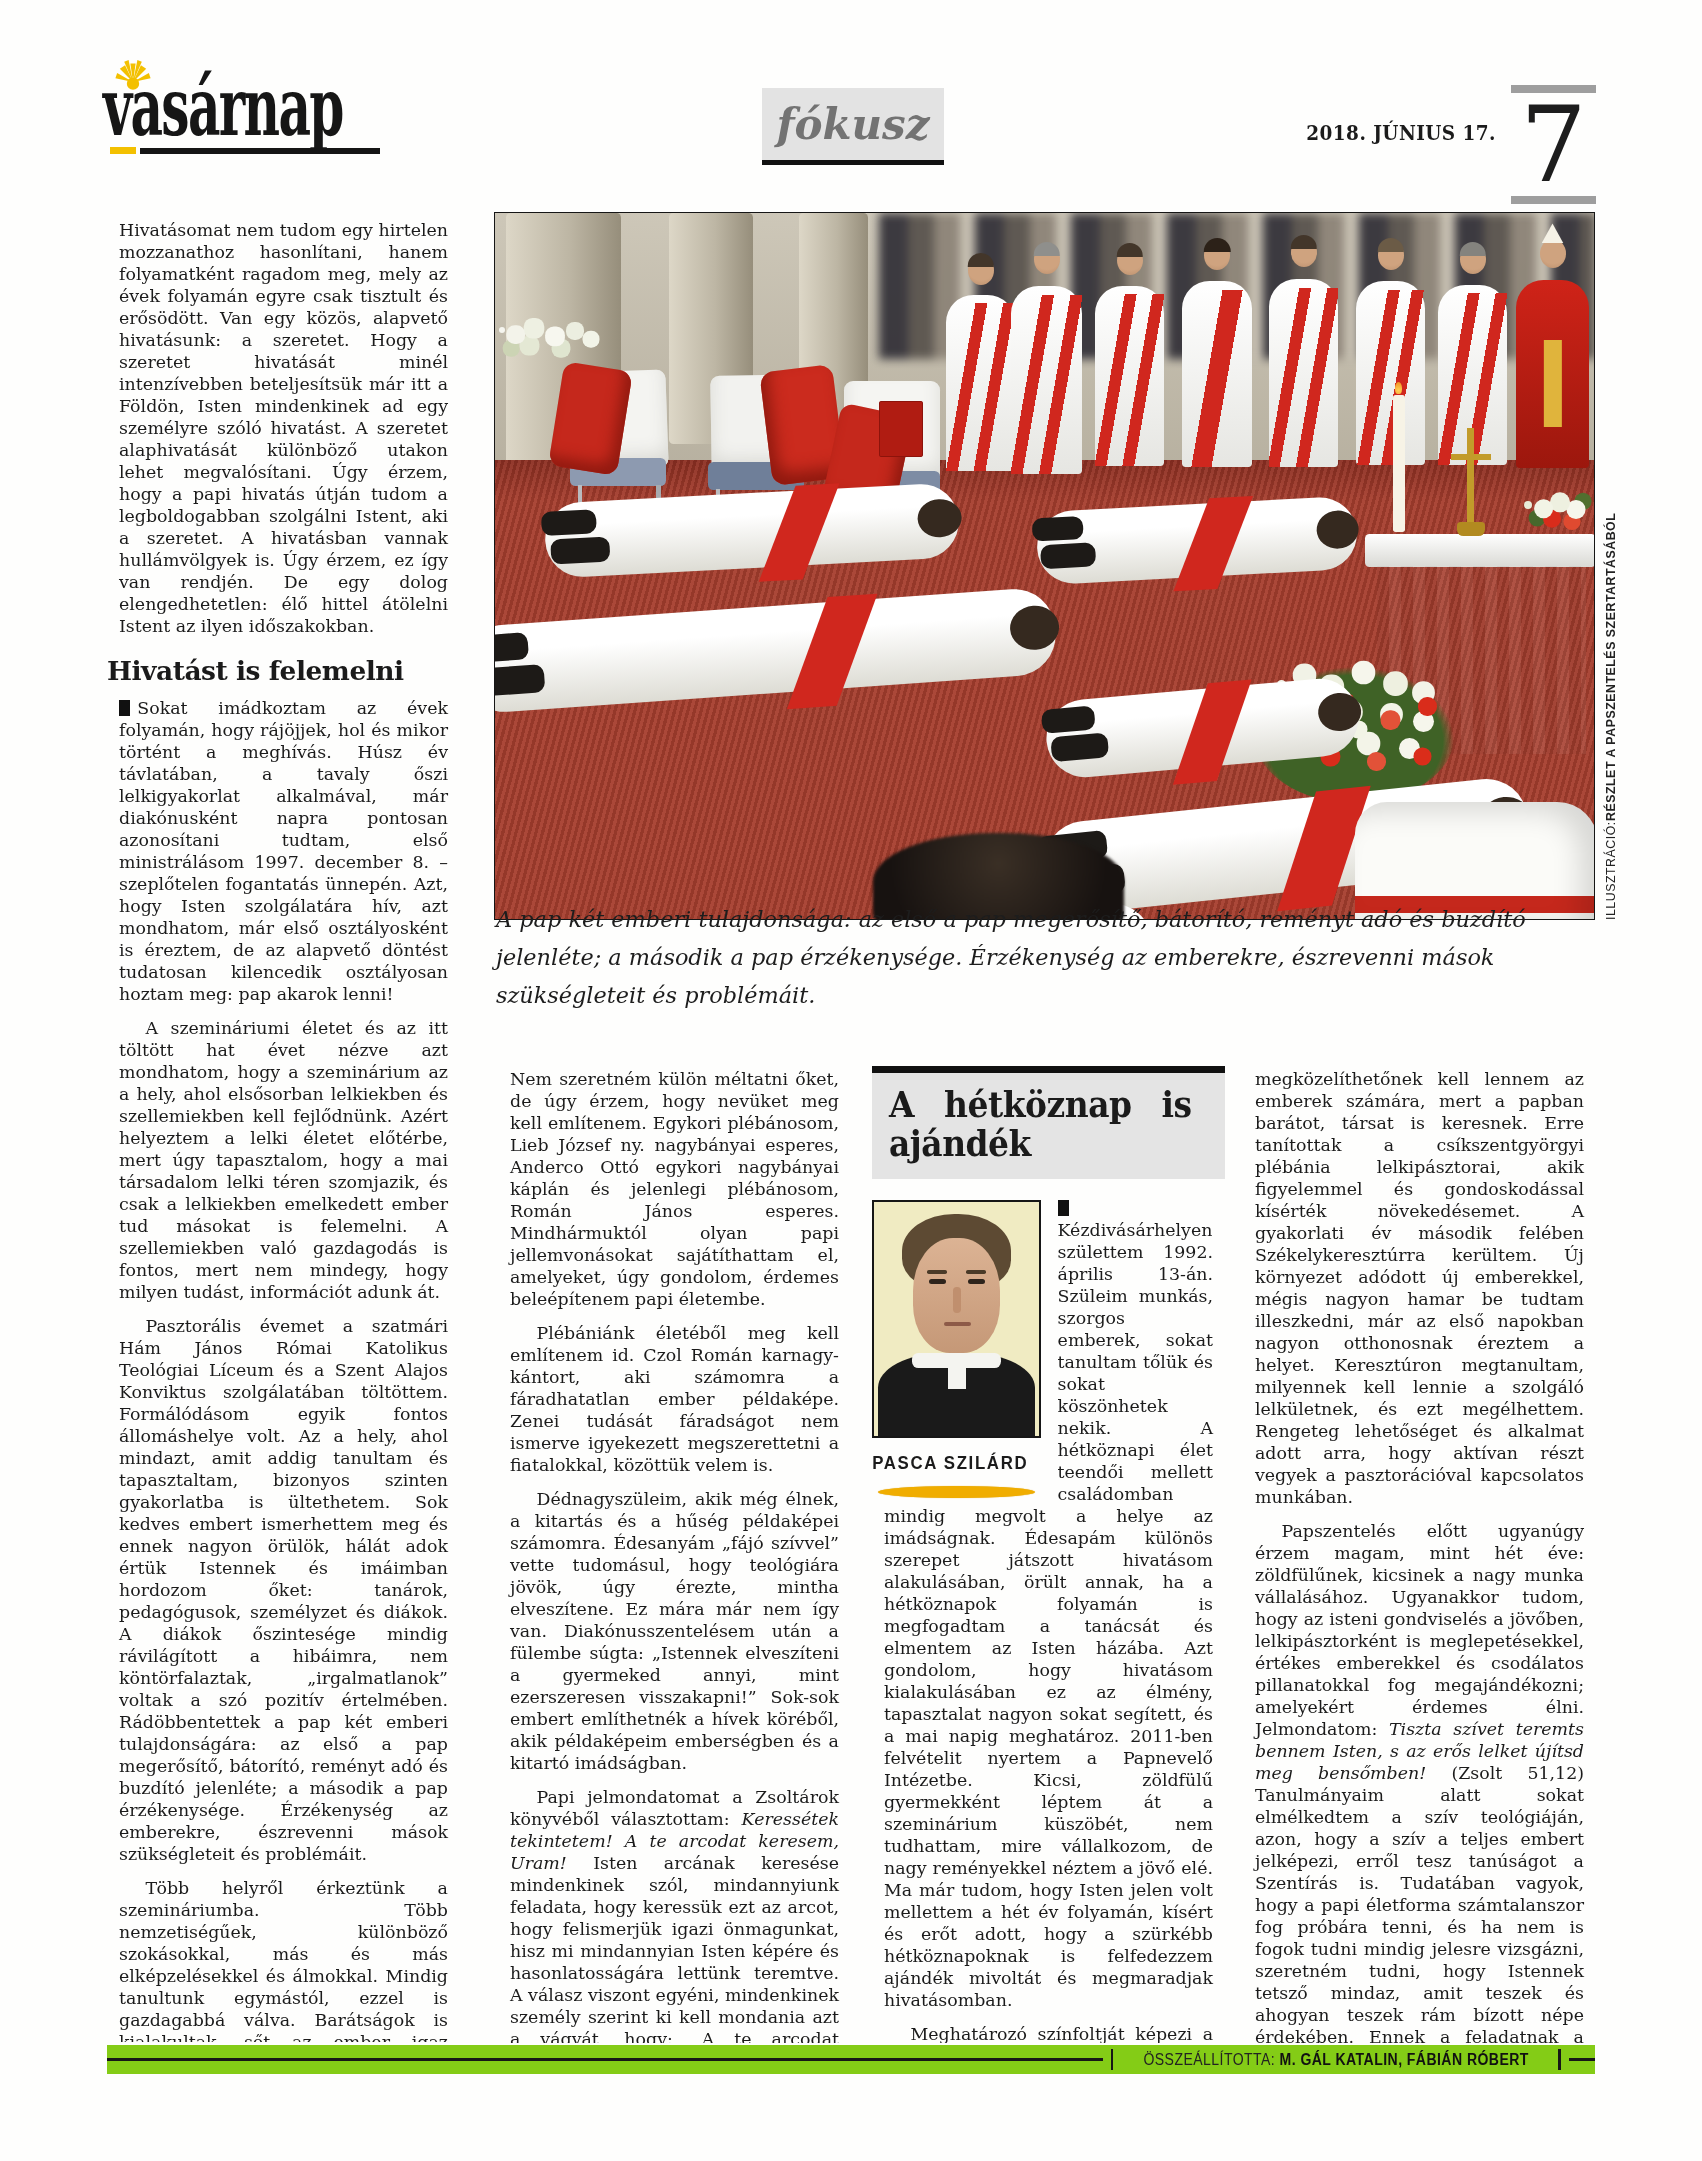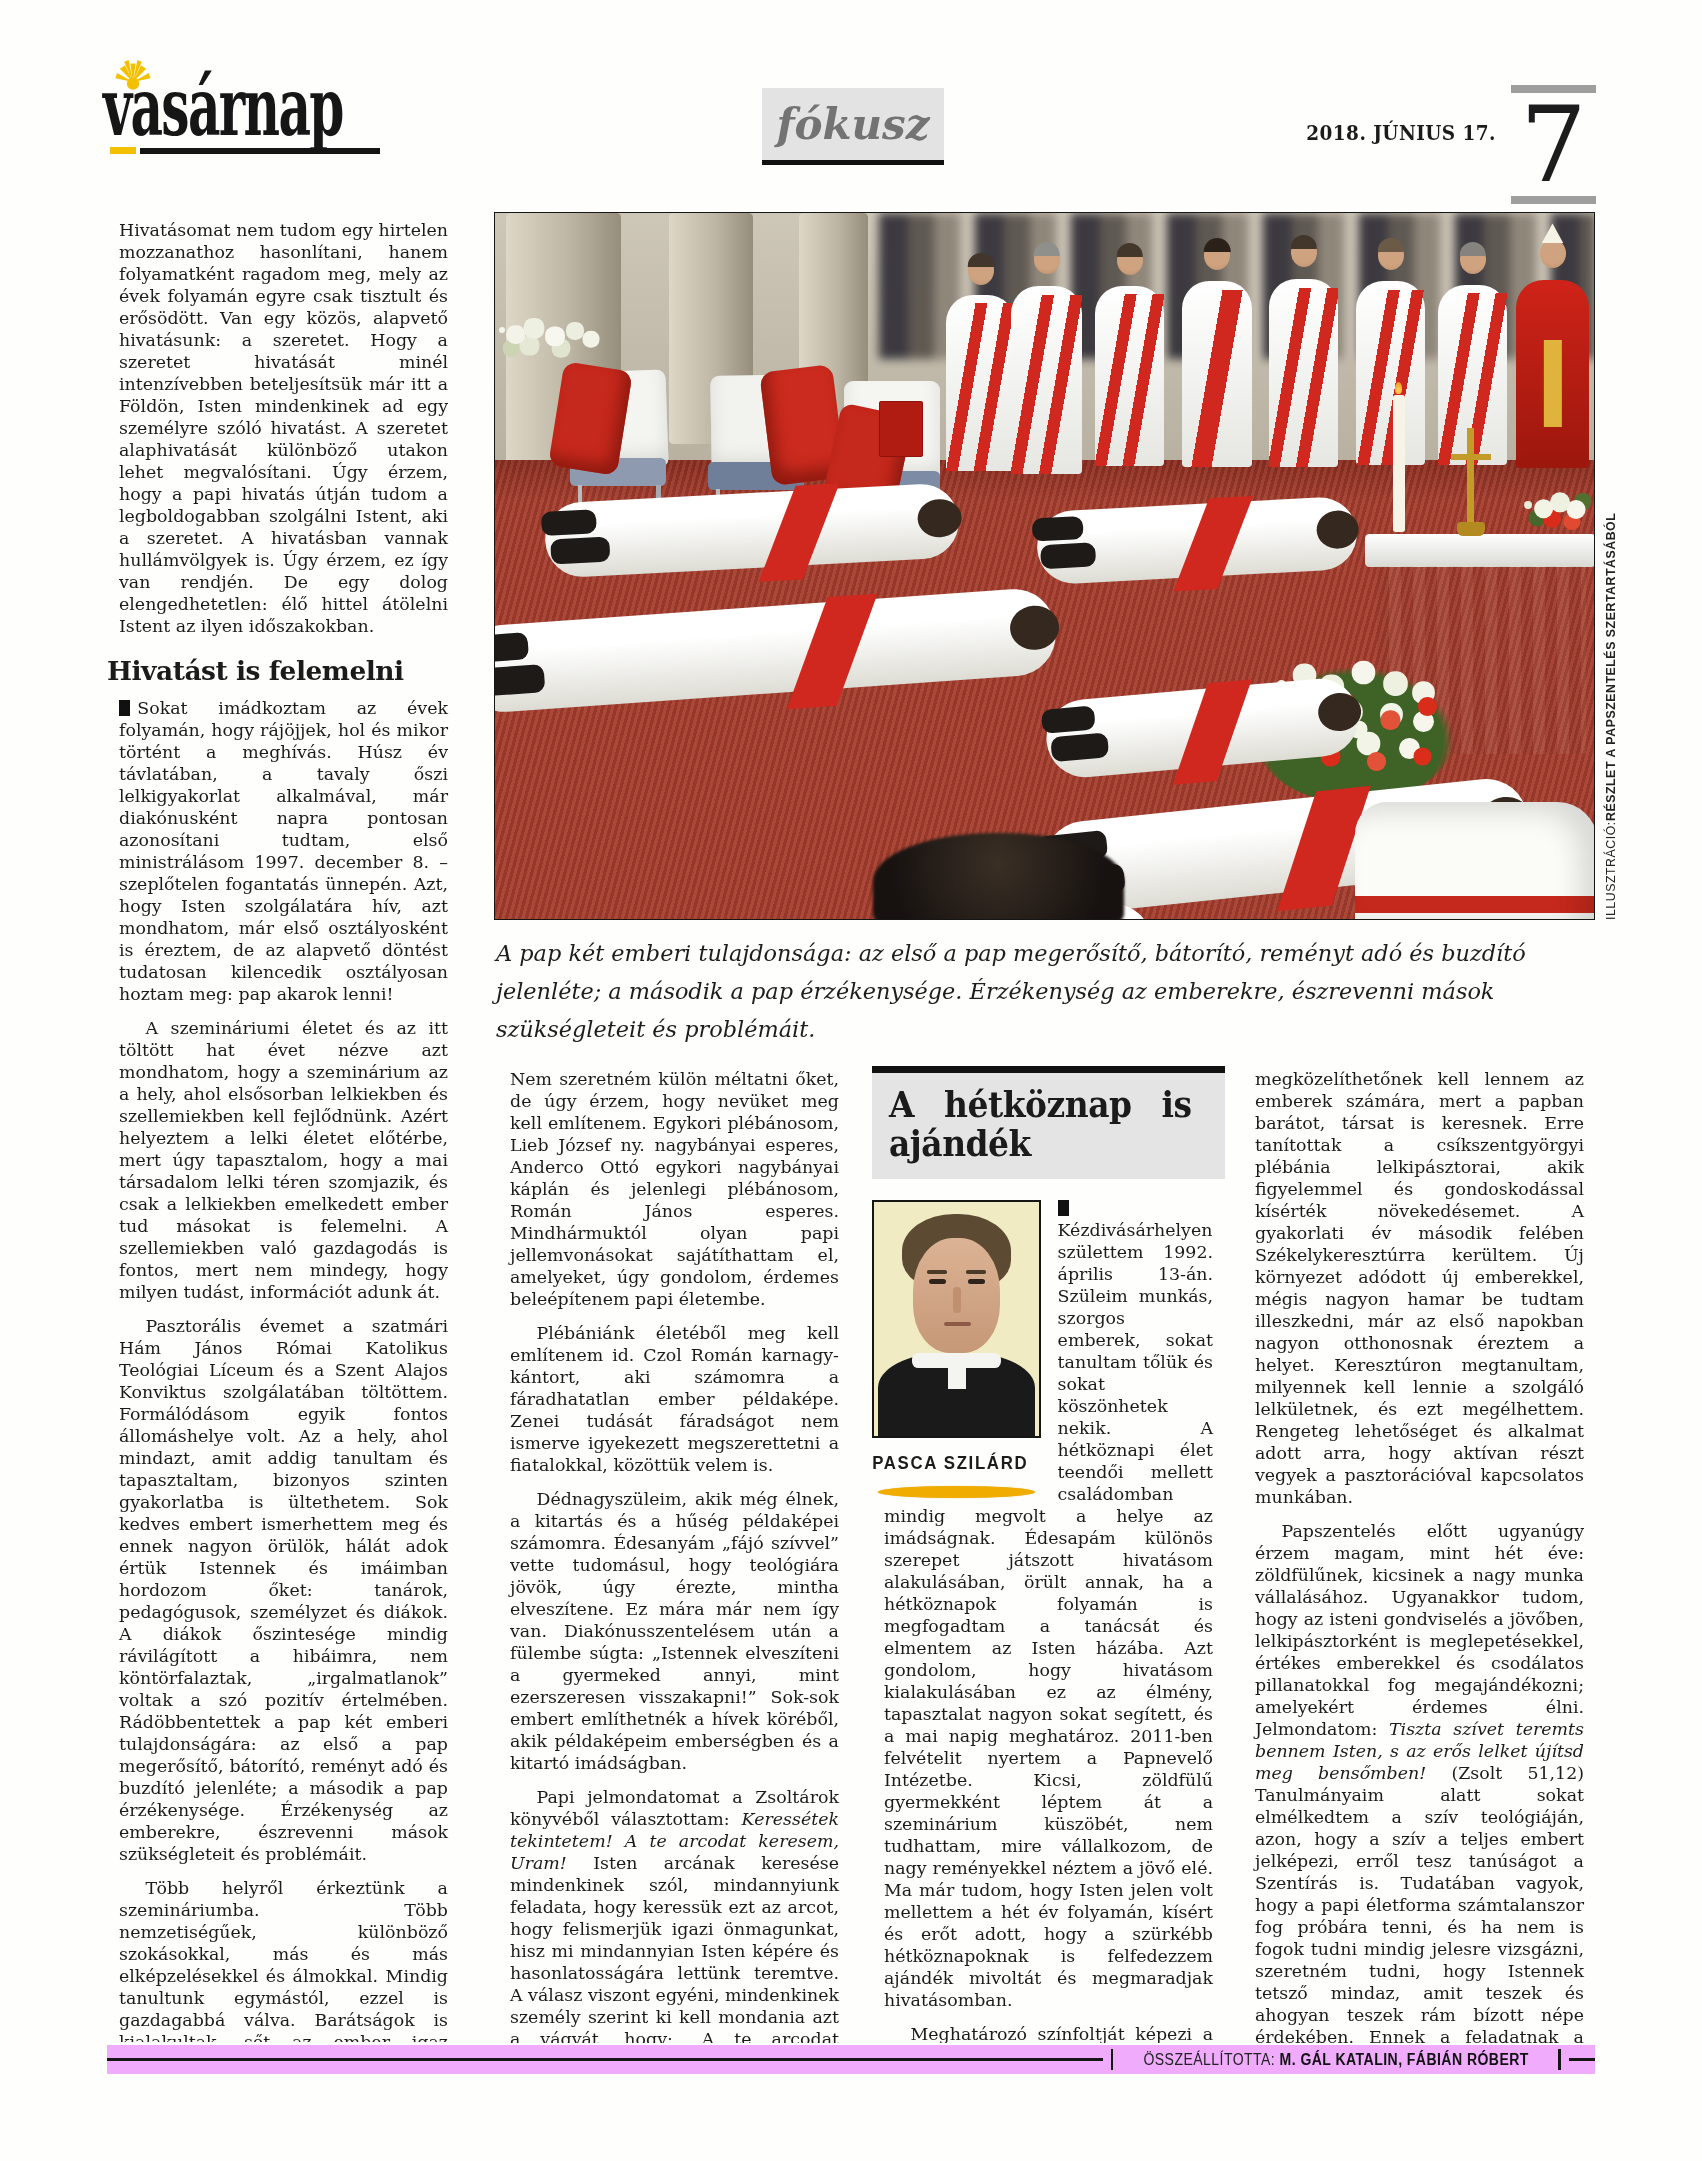--- a/index.html
+++ b/index.html
@@ -23,21 +23,21 @@
   
   .photo{position:absolute;left:494px;top:212px;width:1101px;height:708px;
          border:1.8px solid #161616;box-sizing:border-box;overflow:hidden;background:#b5ae9e;}
   .ph{position:absolute;}
   .vcap{position:absolute;left:1599px;top:494px;height:426px;width:24px;
         writing-mode:vertical-rl;transform:rotate(180deg);
         font-family:"Liberation Sans",sans-serif;font-size:12.4px;letter-spacing:0.5px;color:#222;
         display:flex;align-items:center;justify-content:flex-start;}
   .vcap b{font-weight:bold;}
   
-  .pullquote{position:absolute;left:496px;top:934px;width:1096px;font-style:italic;
+  .pullquote{position:absolute;left:496px;top:900px;width:1096px;font-style:italic;
         font-size:22.4px;line-height:38px;color:#1d1d1d;}
   
   .col{position:absolute;width:353px;text-align:justify;font-size:17.4px;line-height:22px;overflow:hidden;}
   .col p{margin:12px;}
   .col p.ind{text-indent:26.5px;}
   .sq{display:inline-block;width:11px;height:15.6px;background:#111;margin-right:7.3px;
       vertical-align:-1.8px;}
   .subhead{font-weight:bold;font-size:26.5px;line-height:28px;margin:20px 0 12px 0;letter-spacing:-0.5px;}
   #col1{left:107px;top:207px;height:1835px;}
   #col2{left:498px;top:1056px;height:987px;}
@@ -50,21 +50,21 @@
              transform:scaleX(.94);transform-origin:left;}
   
   .portrait{float:left;width:170px;margin:2.7px 15.6px 5.5px 0;}
   .pframe{position:relative;width:165px;height:234px;border:2.7px solid #161616;background:#f0ebc2;overflow:hidden;}
   .pp{position:absolute;}
   .pcapt{font-family:"Liberation Sans",sans-serif;font-weight:bold;font-size:18.3px;
          letter-spacing:1.8px;margin-top:13.7px;text-align:center;transform:scaleX(.92);transform-origin:left;}
   .swash{width:157px;height:12px;margin:12px auto 0 6.4px;background:#f0ad00;border-radius:50%/50%;
          box-shadow:0 0 0.9px #d89c04;}
   
-  .footer{position:absolute;left:107px;top:2045px;width:1488px;height:29px;background:#f0abfc;
+  .footer{position:absolute;left:107px;top:2045px;width:1488px;height:29px;background:#84cc16;
           display:flex;align-items:center;font-family:"Liberation Sans",sans-serif;}
   .f-rule{flex:1;height:3.7px;background:#161616;}
   .f-tick{width:2.7px;height:21px;background:#161616;margin:0 8.2px;}
   .f-text{font-size:15.6px;letter-spacing:0.5px;white-space:nowrap;transform:scaleX(.9);color:#222;}
   .f-text b{font-weight:bold;color:#111;}
   .f-dash{width:26px;height:3.7px;background:#161616;}
   
   .pillar{background:linear-gradient(90deg,#ddd7c7,#bdb6a4 55%,#968e7b);border-radius:4.6px;}
   .robe{position:absolute;left:0;bottom:0;width:100%;height:82%;
         background:linear-gradient(180deg,#ffffff,#e6e6e2);border-radius:27.5px 27.5px 3.7px 3.7px;}

